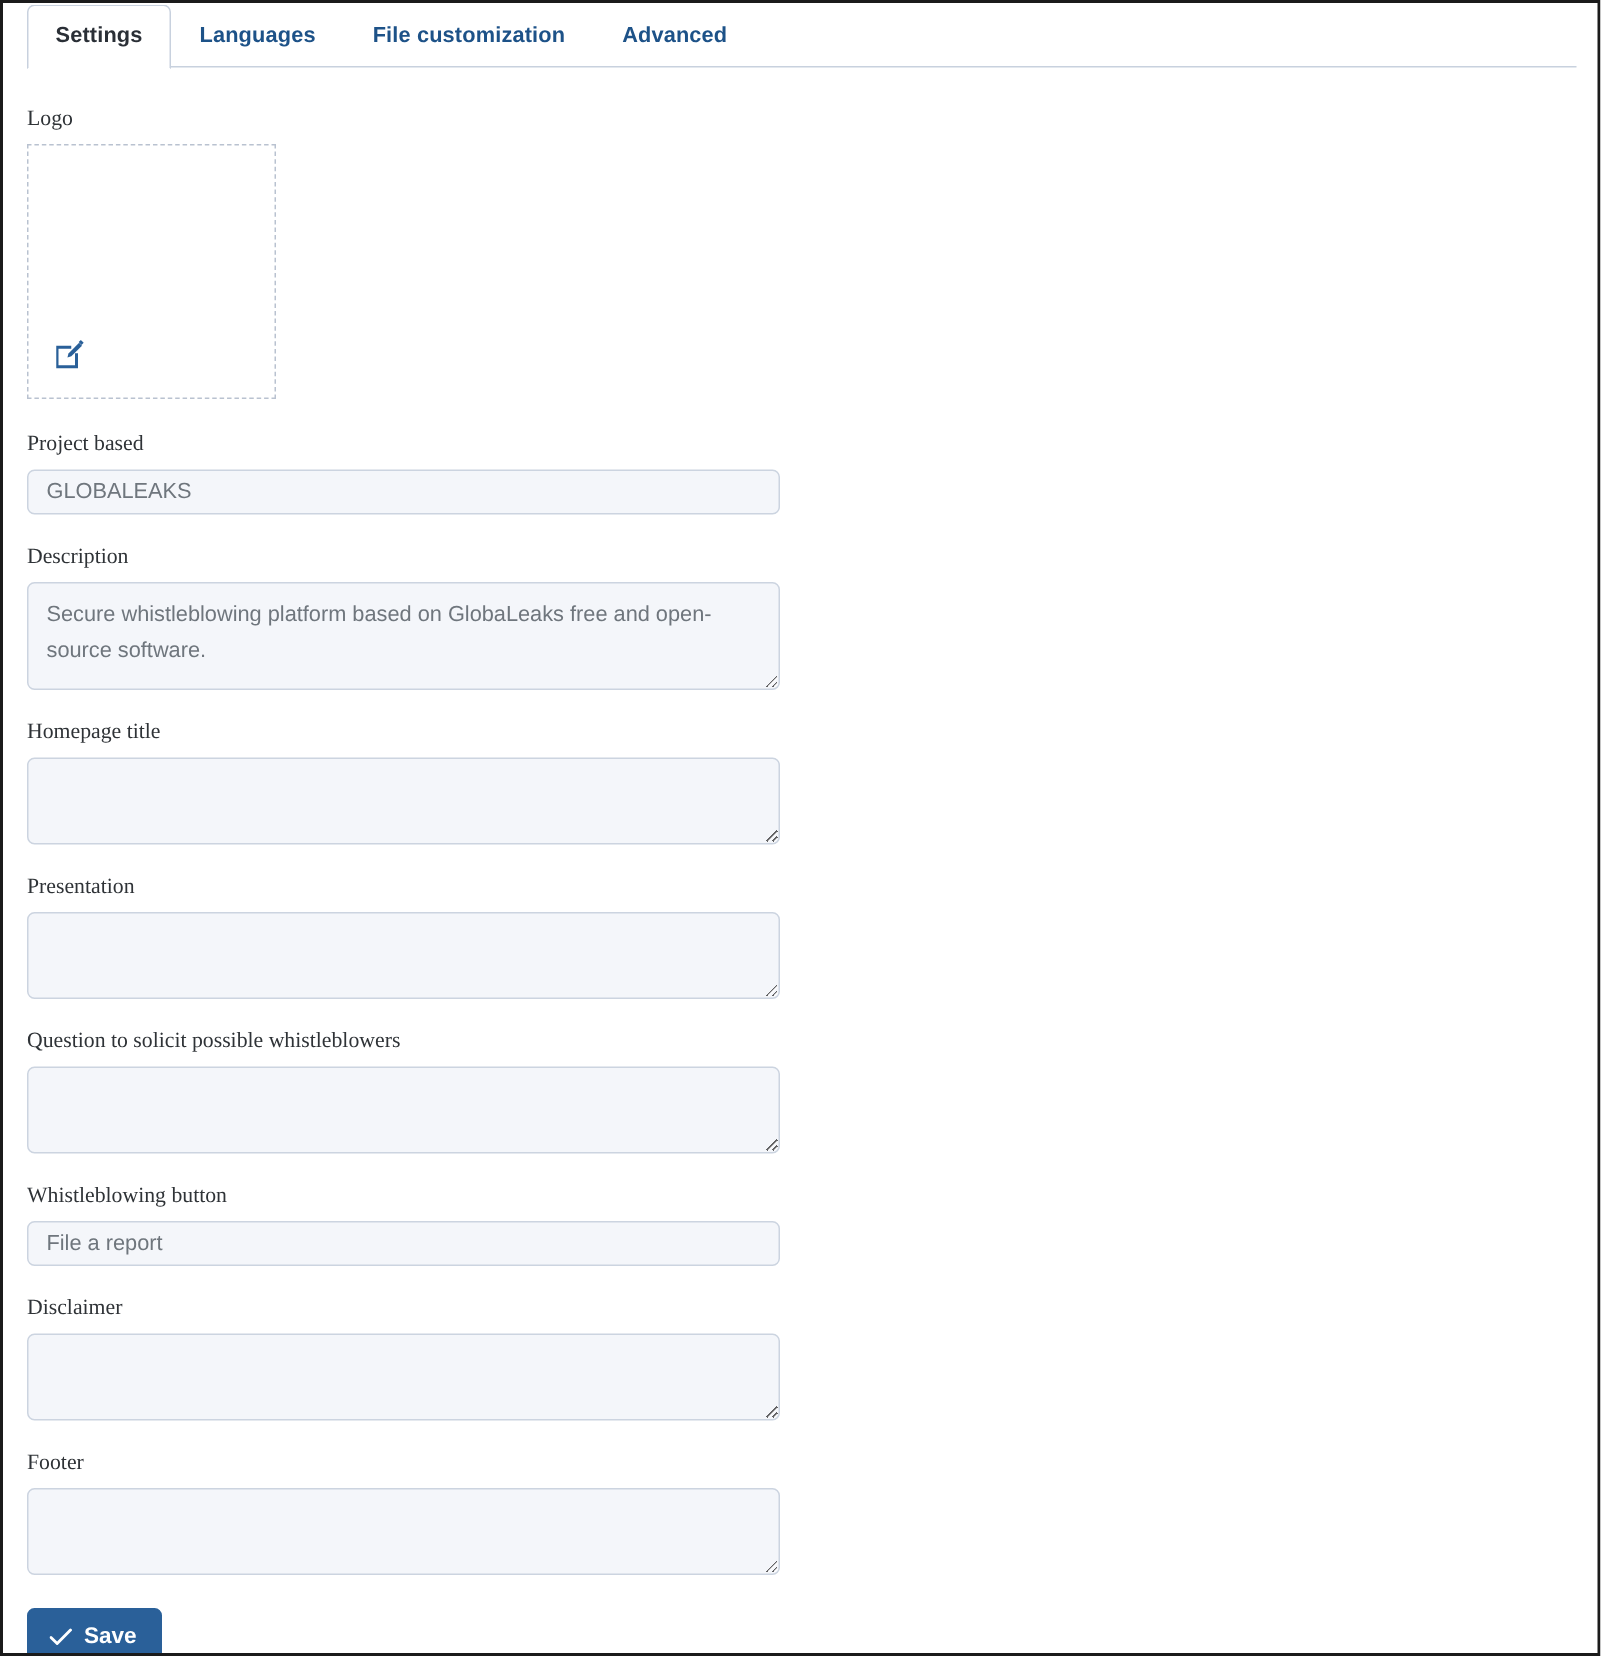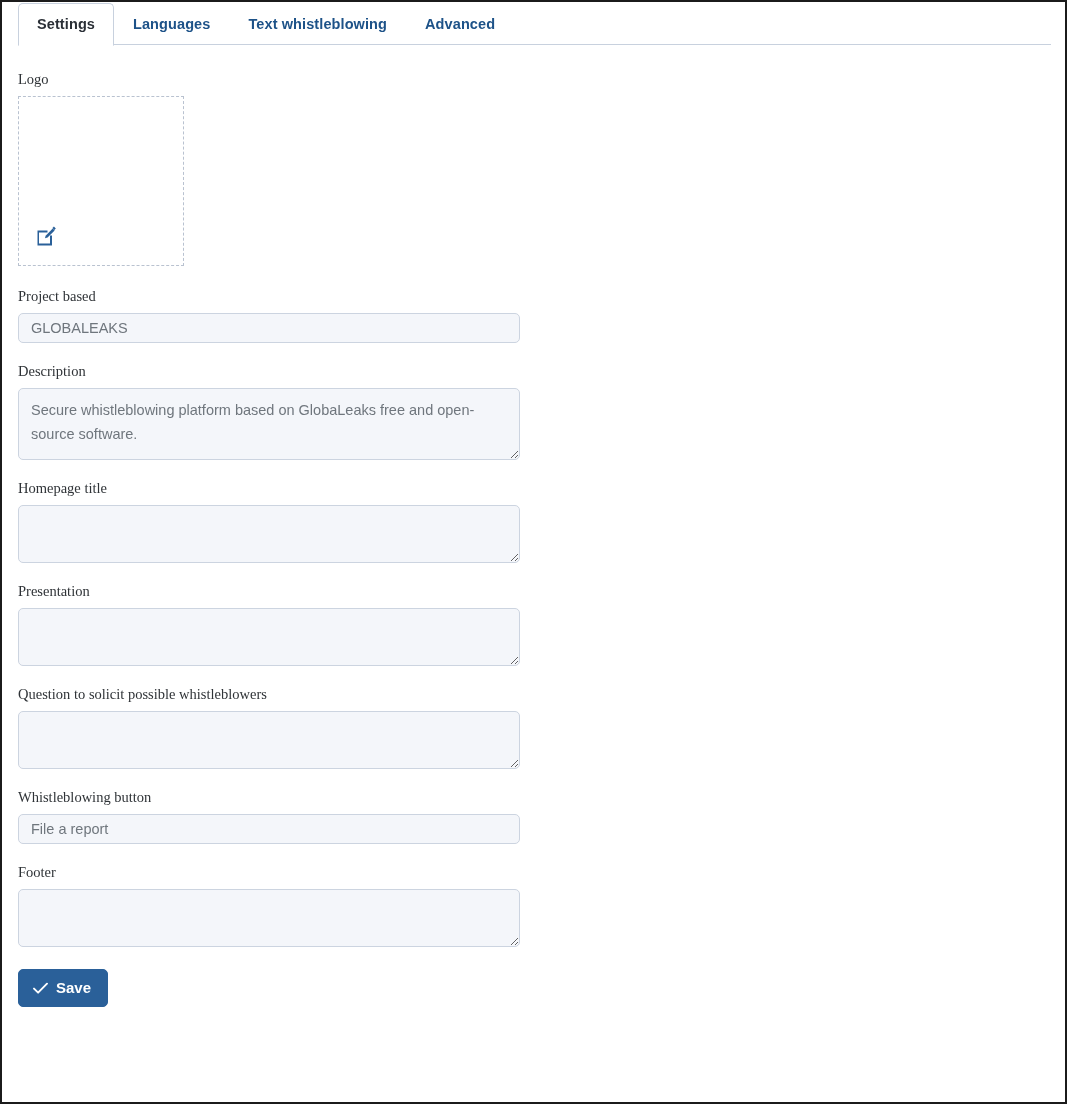--- a/index.html
+++ b/index.html
@@ -162,21 +162,21 @@
 <div class="page-frame">
 
   <nav class="tab-bar">
     <div class="tab active">
       <span>Settings</span>
     </div>
     <div class="tab">
       <span>Languages</span>
     </div>
     <div class="tab">
-      <span>Text whistleblowing</span>
+      <span>File customization</span>
     </div>
     <div class="tab">
       <span>Advanced</span>
     </div>
   </nav>
 
   <form class="form-area">
 
     <div class="field-group logo-group">
       <label class="field-label">Logo</label>
@@ -216,20 +216,24 @@
     <div class="field-group">
       <label class="field-label">Question to solicit possible whistleblowers</label>
       <textarea class="text-area h-std" placeholder="" style=""></textarea>
     </div>
 
     <div class="field-group">
       <label class="field-label">Whistleblowing button</label>
       <input class="text-input" type="text" placeholder="File a report" style="">
     </div>
 
+    <div class="field-group">
+      <label class="field-label">Disclaimer</label>
+      <textarea class="text-area h-std" placeholder="" style=""></textarea>
+    </div>
 
     <div class="field-group">
       <label class="field-label">Footer</label>
       <textarea class="text-area h-std" placeholder="" style=""></textarea>
     </div>
 
     <div class="save-row">
       <button type="button" class="save-button">
         <span class="check-icon">
           <svg width="15" height="13" viewBox="0 0 15 13" xmlns="http://www.w3.org/2000/svg">

